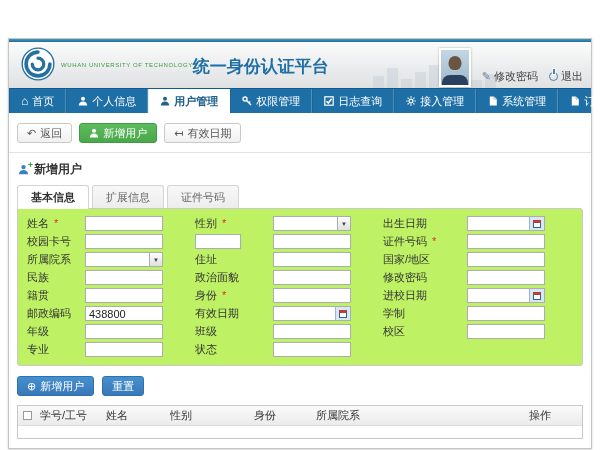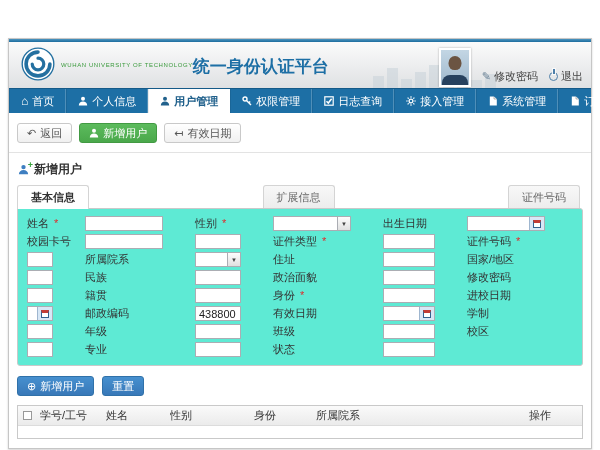--- a/index.html
+++ b/index.html
@@ -59,27 +59,27 @@
   .btn-blue  { background:linear-gradient(#4690cf,#3878b8); border:1px solid #3071a9; color:#fff; }
   .btn .ic { display:flex; align-items:center; line-height:1; }
   .btn svg { width:10px; height:10px; }
   .divider { border-top:1px solid #e3e3e3; margin:0 -7px; }
   .section-title { display:flex; align-items:center; gap:5px; margin:8px 2px 7px;
     font-size:12px; font-weight:bold; color:#333; }
   .person-plus { position:relative; display:flex; }
   .person-plus svg { width:11px; height:11px; }
   .person-plus .plus { position:absolute; right:-4px; top:-4px; color:#3aa23c; font-size:9px; font-weight:bold; }
 
-  .tabs { display:flex; margin:0 1px; position:relative; z-index:2;justify-content:space-between; }
+  .tabs { display:flex; margin:0 1px; position:relative; z-index:2; }
   .tab { padding:4px 13px 3px; font-size:11px; color:#666; background:linear-gradient(#f8f8f8,#ededed);
     border:1px solid #d4d4d4; border-bottom:none; border-radius:3px 3px 0 0; margin-right:3px; cursor:pointer; }
   .tab.active { background:#fff; color:#333; font-weight:bold; padding-bottom:4px; margin-bottom:-1px; }
 
   .form-panel { border:1px solid #c9c9c9; border-radius:0 3px 3px 3px; padding:7px 9px 8px;
-    margin:0 1px; background:#5eead4; position:relative; z-index:1; }
+    margin:0 1px; background:#bef264; position:relative; z-index:1; }
   .form-grid { display:grid; grid-template-columns:54px minmax(0,1fr) 74px minmax(0,1fr) 80px minmax(0,1fr);
     column-gap:4px; row-gap:3px; align-items:center; }
   .f-label { font-size:11px; color:#333; white-space:nowrap; }
   .f-label .req { color:#e02b2b; margin-left:2px; }
   .field-box { display:flex; align-items:stretch; height:15px; border:1px solid #abadb3;
     background:#fff; margin-right:28px;justify-content:flex-end; }
   .field-box input { flex:1; min-width:0; border:none; outline:none; font-size:11px;
     padding:0 3px; font-family:"Liberation Sans", sans-serif; color:#222; background:transparent; }
   .dd-btn { width:13px; display:flex; align-items:center; justify-content:center;
     background:linear-gradient(#fdfdfd,#e0e0e0); border-left:1px solid #abadb3;
@@ -274,21 +274,20 @@
                 <span class="cal-glyph"></span>
               </span>
             </div>
             <div class="f-label">校园卡号</div>
             <div class="field-box">
               <input type="text" style="">
             </div>
             <div class="field-box">
               <input type="text" style="">
             </div>
-            <div class="f-label">证件类型 <span class="req">*</span></div>
             <div class="field-box">
               <input type="text" style="">
             </div>
             <div class="f-label">证件号码 <span class="req">*</span></div>
             <div class="field-box">
               <input type="text" style="">
             </div>
             <div class="f-label">所属院系</div>
             <div class="field-box">
               <input type="text" style="">

